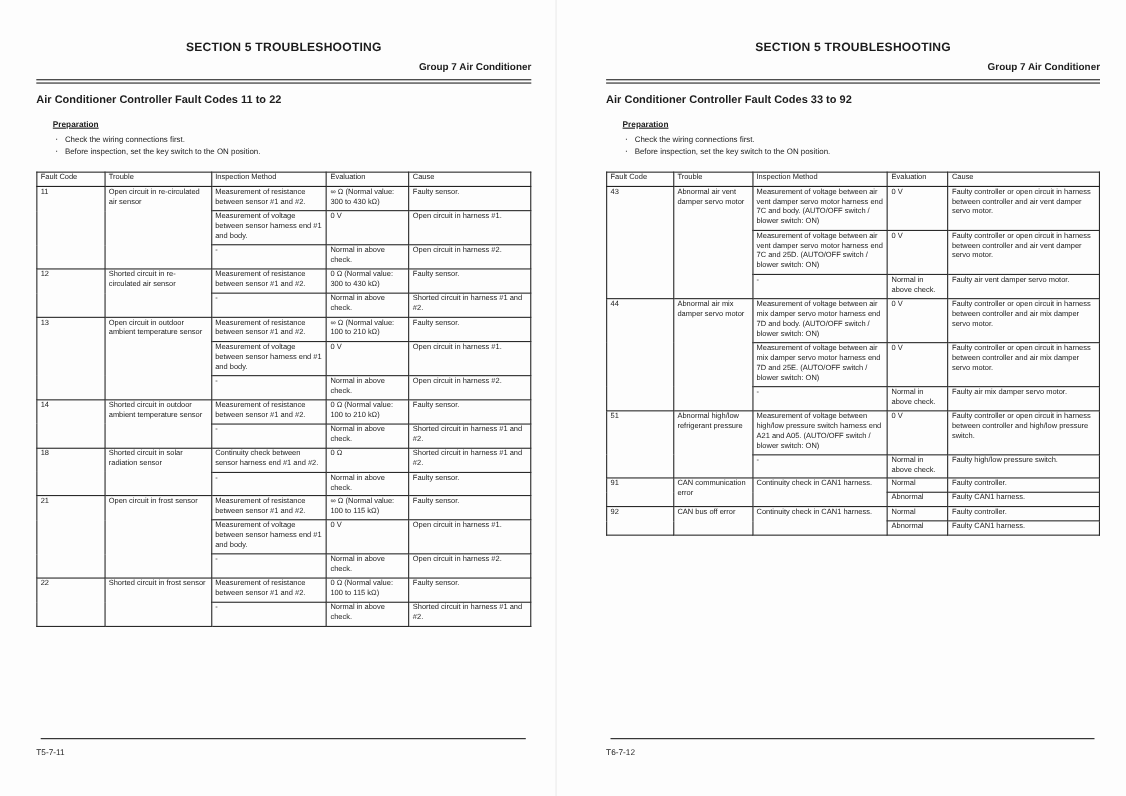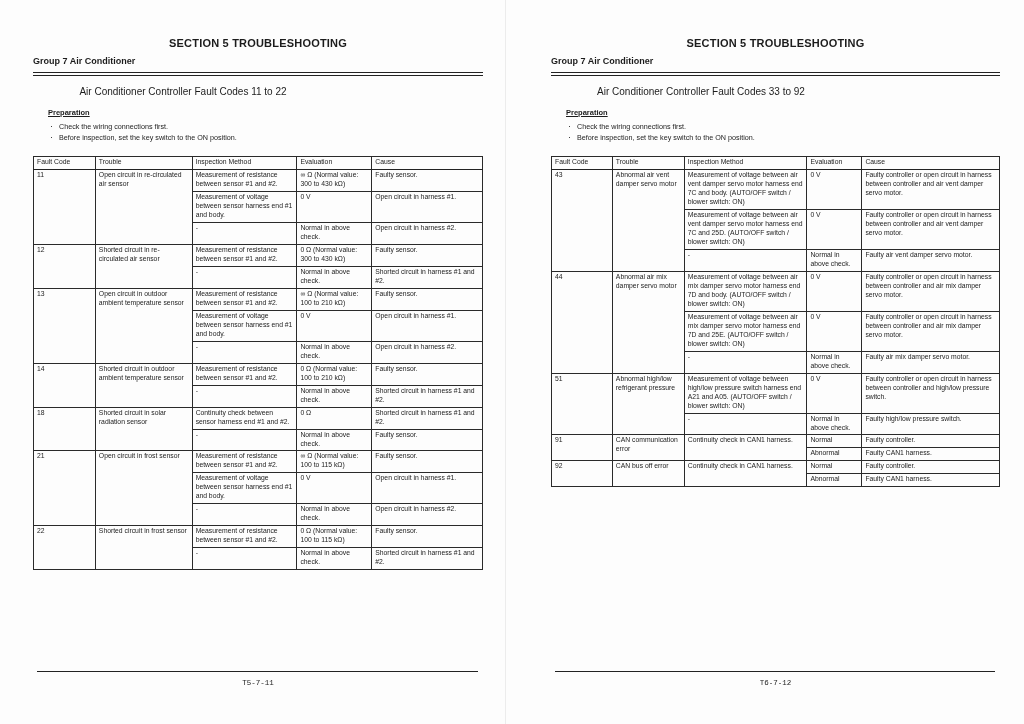--- a/index.html
+++ b/index.html
@@ -22,35 +22,34 @@
     width: 1px; height: 724px; background: #ececec;
   }
   .section-title {
     padding-top: 37px;
     text-align: center;
     font-size: 11px; font-weight: bold;
     letter-spacing: 0.2px;
   }
   .group-title {
     margin-top: 7px;
-    text-align: left;
+    text-align: right;
     font-size: 9px; font-weight: bold;
   }
   .double-rule {
     margin-top: 6px;
     height: 3.5px;
     border-top: 1.6px solid #222;
     border-bottom: 1.6px solid #222;
   }
   .heading {
     margin-top: 10px;
-    font-size: 10px; font-weight: normal;
+    font-size: 10px; font-weight: bold;
     line-height: 1.25;
     max-width: 300px;
-    text-align: center;
   }
   .prep-label {
     margin-top: 10px; margin-left: 15px;
     font-size: 7.5px; font-weight: bold; text-decoration: underline;
   }
   .prep-list {
     margin: 4px 0 0 17px; padding: 0;
     list-style: none;
     font-size: 7.2px; line-height: 1.55;
   }
@@ -74,23 +73,21 @@
     text-align: left;
     font-weight: normal;
   }
   table.fault-table thead th { border-bottom: 1.3px solid #222; }
   .footer-rule {
     position: absolute; top: 671px; left: 4px; right: 5px;
     border-top: 1.3px solid #222;
   }
   .footer-text {
     position: absolute; top: 679px; left: 0; width: 100%;
-    text-align: center;
     font-size: 7.5px;
-    font-family: Liberation Mono, monospace;
   }
 </style>
 </head>
 <body>
 
 <div class="page-divider"></div>
 
 <div class="page" id="page-left">
   <div class="section-title">SECTION 5 TROUBLESHOOTING</div>
   <div class="group-title">Group 7 Air Conditioner</div>

